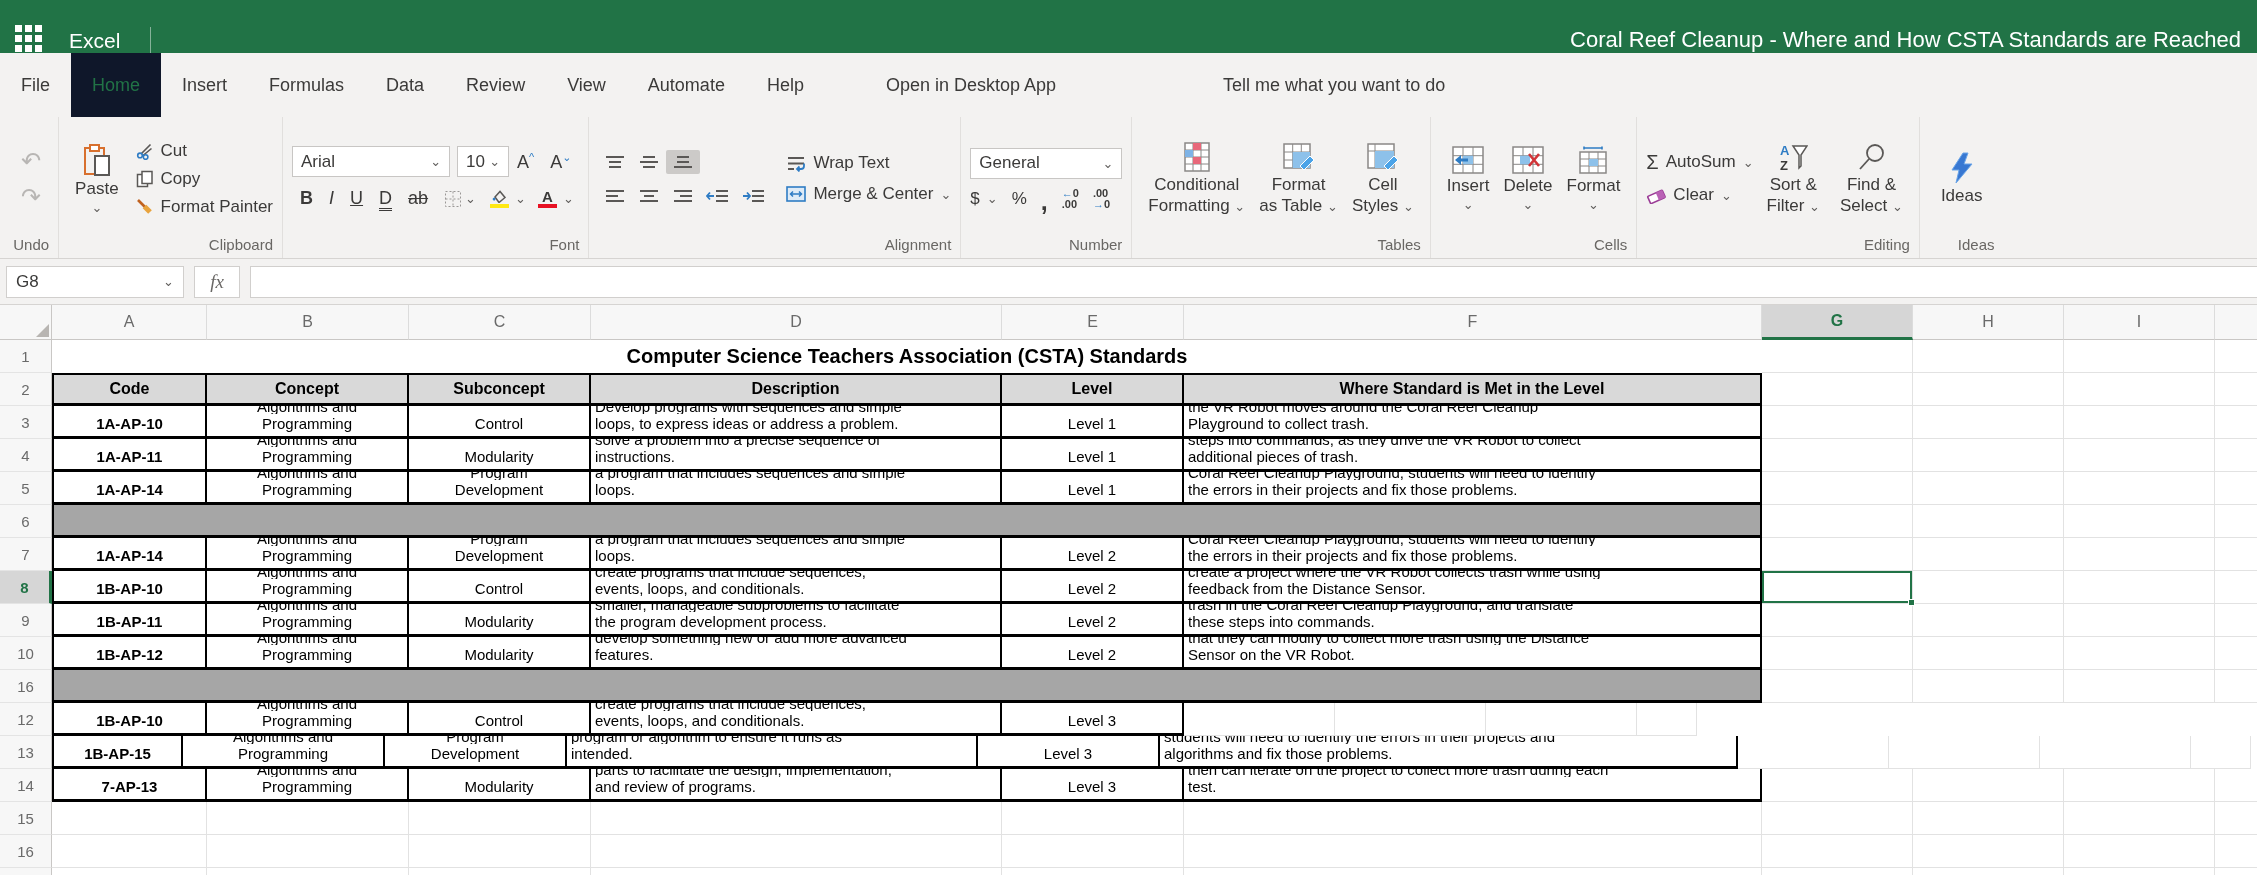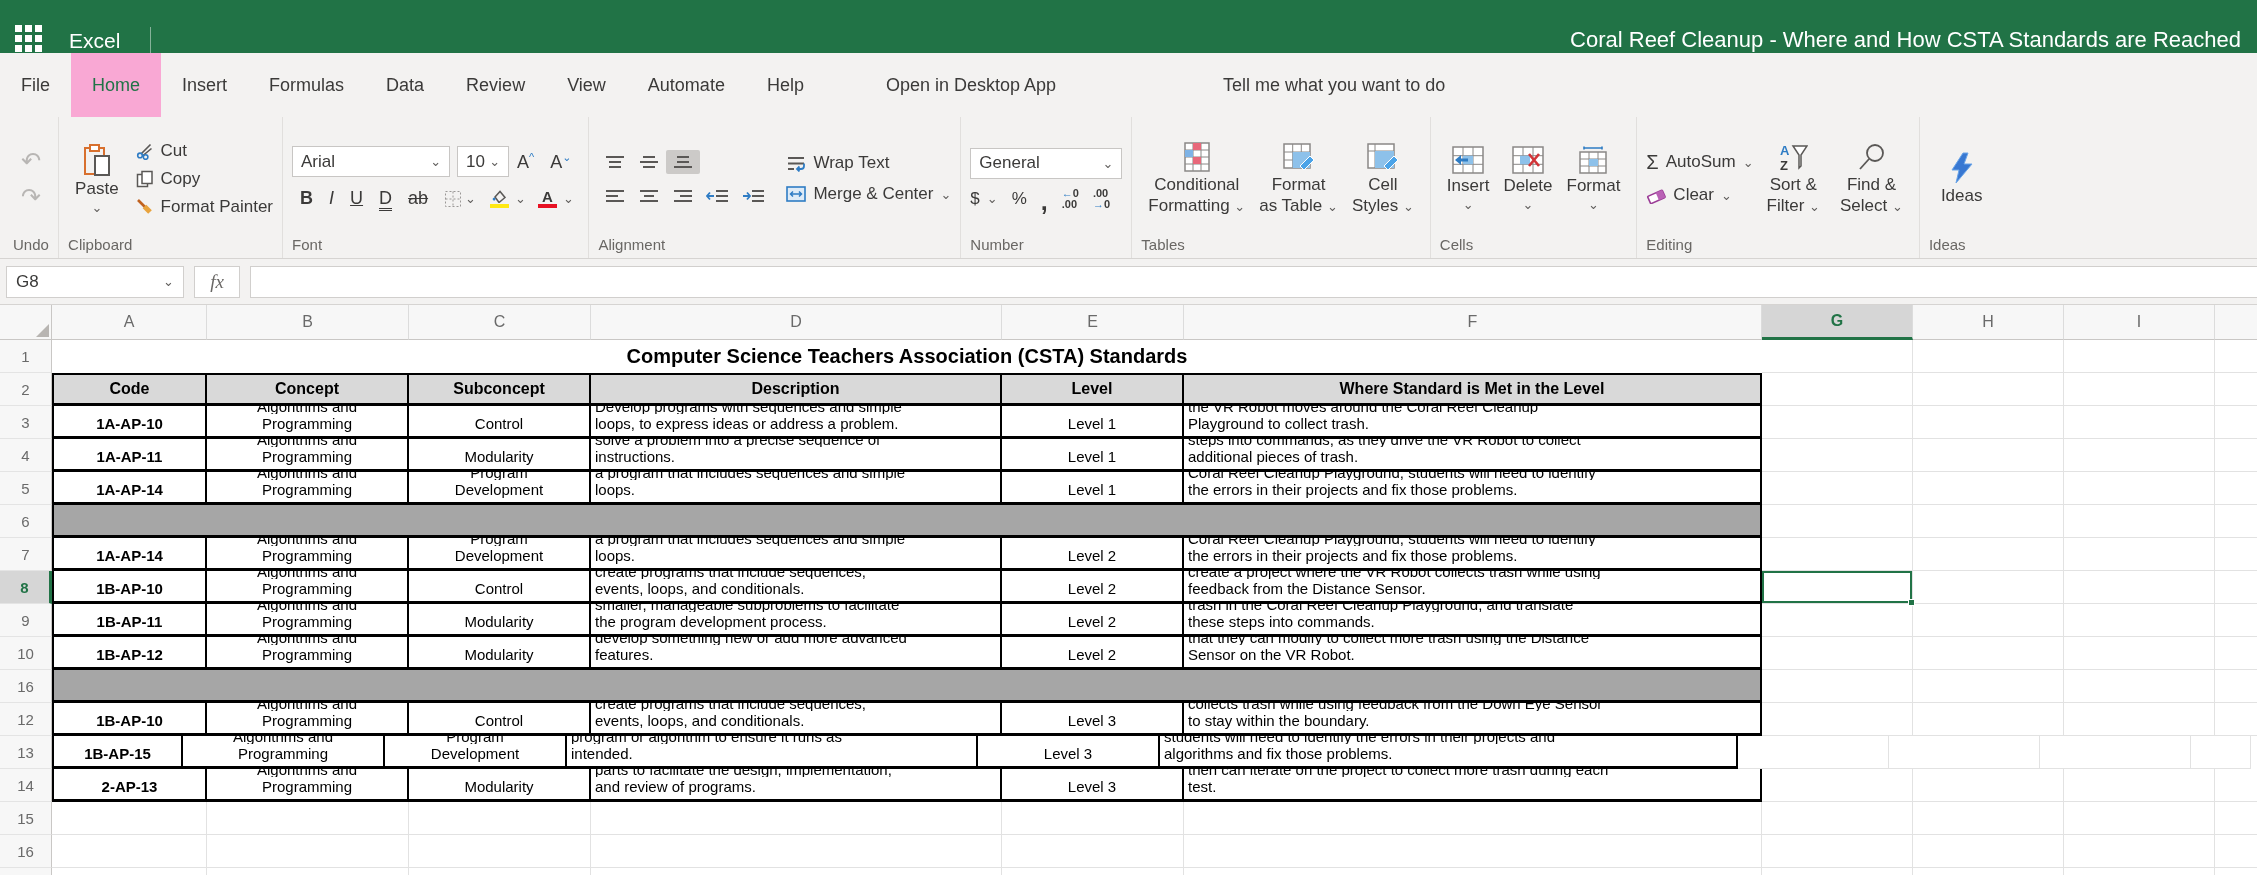--- a/index.html
+++ b/index.html
@@ -12,30 +12,30 @@
   .waffle{width:28px;height:28px;margin-left:15px;display:grid;grid-template-columns:repeat(3,7px);
           grid-template-rows:repeat(3,7px);gap:3px;cursor:pointer}
   .waffle i{background:#fff;display:block}
   .brand{font-size:21px;margin-left:26px}
   .tb-sep{width:1px;height:26px;background:rgba(255,255,255,.45);margin-left:30px}
   .doctitle{margin-left:auto;margin-right:16px;font-size:22px;font-weight:400;white-space:nowrap}
 
   
   .tabrow{height:64px;background:#F3F2F1;display:flex;align-items:stretch;font-size:18px;color:#3B3A39}
   .tab{display:flex;align-items:center;padding:0 21px;cursor:pointer;white-space:nowrap}
-  .tab.active{background:#f9a8d4;color:#217346}
+  .tab.active{background:#0f172a;color:#217346}
   .tab.tellme{margin-left:125px}
   .tab.desktop{margin-left:40px}
 
   
   .ribbon{height:142px;background:#F3F2F1;display:flex;border-bottom:1px solid #D6D4D2;padding-left:4px;overflow:hidden}
   .rgroup{display:flex;flex-direction:column;padding:6px 9px 0}
   .rgroup + .rgroup{border-left:1px solid #E1DFDD}
   .rg-body{flex:1;display:flex;align-items:center}
-  .rg-label{text-align:left;font-size:15px;color:#696764;padding:2px 0 5px;white-space:nowrap}
+  .rg-label{text-align:right;font-size:15px;color:#696764;padding:2px 0 5px;white-space:nowrap}
   .chev{font-size:13px;color:#605E5C;line-height:1}
   .smallbtn{display:flex;align-items:center;gap:7px;font-size:17px;color:#3B3A39;cursor:pointer;white-space:nowrap}
   .bigbtn{display:flex;flex-direction:column;align-items:center;font-size:17px;color:#3B3A39;gap:2px;
           padding:0 7px;cursor:pointer;text-align:center;white-space:nowrap}
   .bb-label{font-size:17px;line-height:21px}
   .undo-col{display:flex;flex-direction:column;gap:12px;align-items:center;padding:0 8px}
   .uarr{font-size:24px;color:#B8B6B4;line-height:1;cursor:pointer;font-family:"DejaVu Sans",sans-serif}
   .clip-col{display:flex;flex-direction:column;gap:8px;margin-left:10px}
   .font-grid{display:flex;flex-direction:column;gap:9px}
   .frow{display:flex;align-items:center}
@@ -813,24 +813,20 @@
           <span class="mainline">Control</span>
         </div>
         <div class="tcell " style="width: 411px;">
           <span class="clip">create programs that include sequences,</span>
           <span class="mainline">events, loops, and conditionals.</span>
         </div>
         <div class="tcell ctr" style="width: 182px;">
           <span class="clip"></span>
           <span class="mainline">Level 3</span>
         </div>
-        <div class="tcell " style="width: 578px;">
-          <span class="clip">collects trash while using feedback from the Down Eye Sensor</span>
-          <span class="mainline">to stay within the boundary.</span>
-        </div>
         <div class="pcell" style="width: 151px;"></div>
         <div class="pcell" style="width: 151px;"></div>
         <div class="pcell" style="width: 151px;"></div>
         <div class="pcell" style="width: 60px;"></div>
       </div>
       <div class="grow">
         <div class="rowhdr">13</div>
         <div class="tcell ctr bold first" style="width: 131px;">
           <span class="clip"></span>
           <span class="mainline">1B-AP-15</span>
@@ -857,21 +853,21 @@
         </div>
         <div class="pcell" style="width: 151px;"></div>
         <div class="pcell" style="width: 151px;"></div>
         <div class="pcell" style="width: 151px;"></div>
         <div class="pcell" style="width: 60px;"></div>
       </div>
       <div class="grow">
         <div class="rowhdr">14</div>
         <div class="tcell ctr bold first" style="width: 155px;">
           <span class="clip"></span>
-          <span class="mainline">2-AP-13</span>
+          <span class="mainline">7-AP-13</span>
         </div>
         <div class="tcell ctr" style="width: 202px;">
           <span class="clip">Algorithms and</span>
           <span class="mainline">Programming</span>
         </div>
         <div class="tcell ctr" style="width: 182px;">
           <span class="clip"></span>
           <span class="mainline">Modularity</span>
         </div>
         <div class="tcell " style="width: 411px;">

